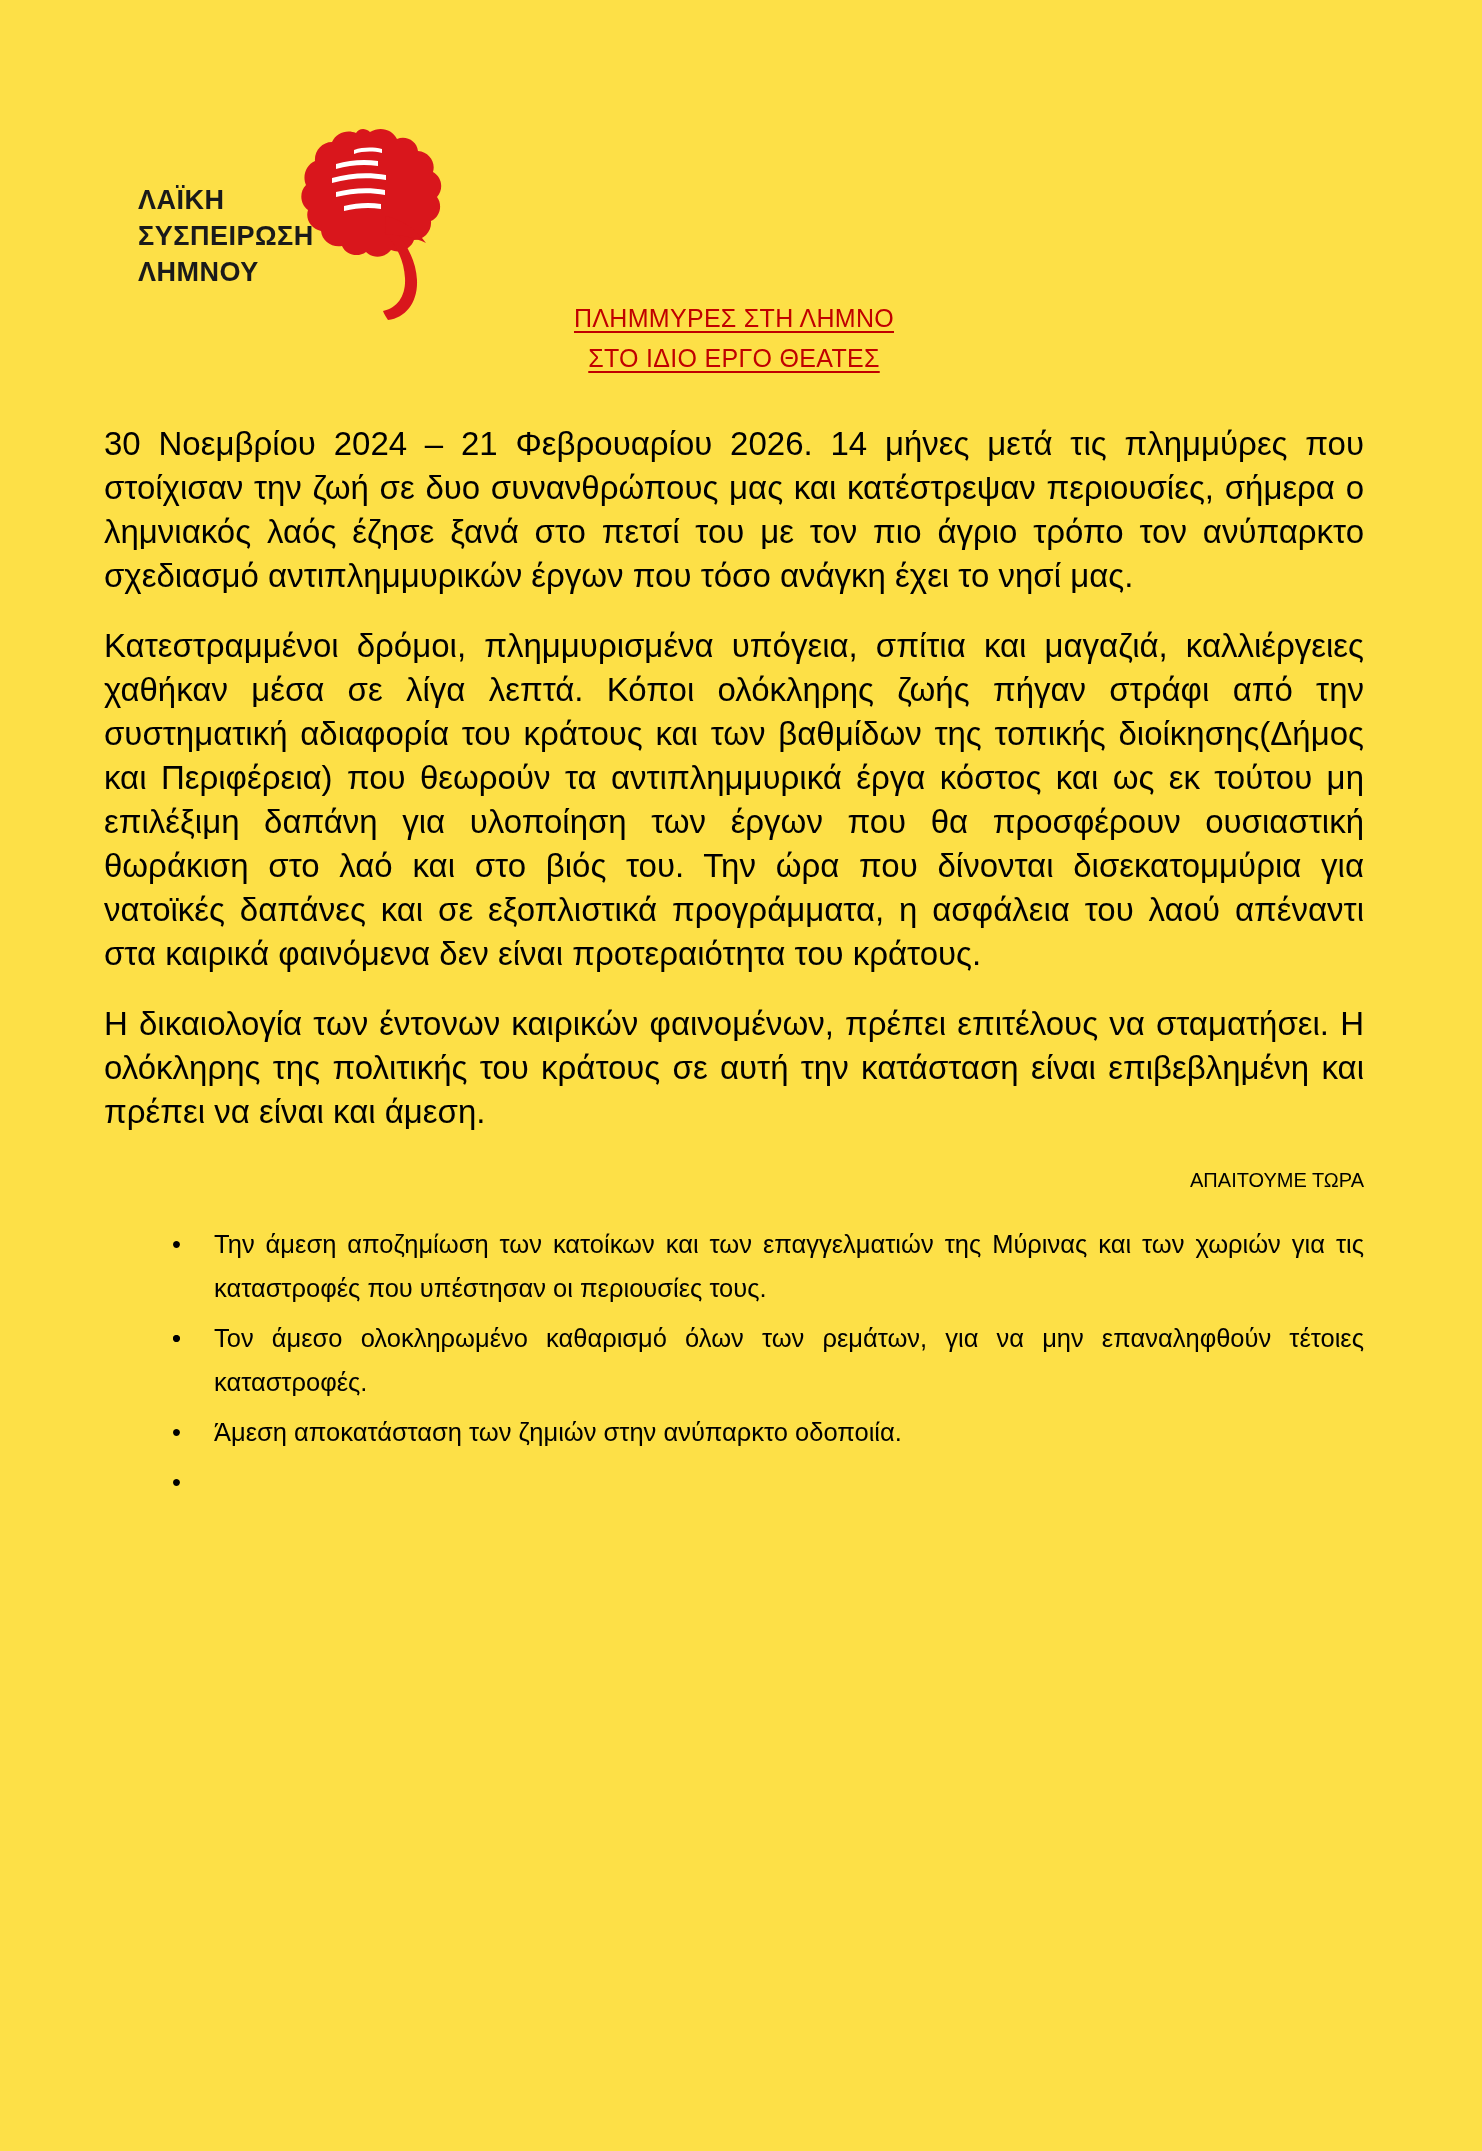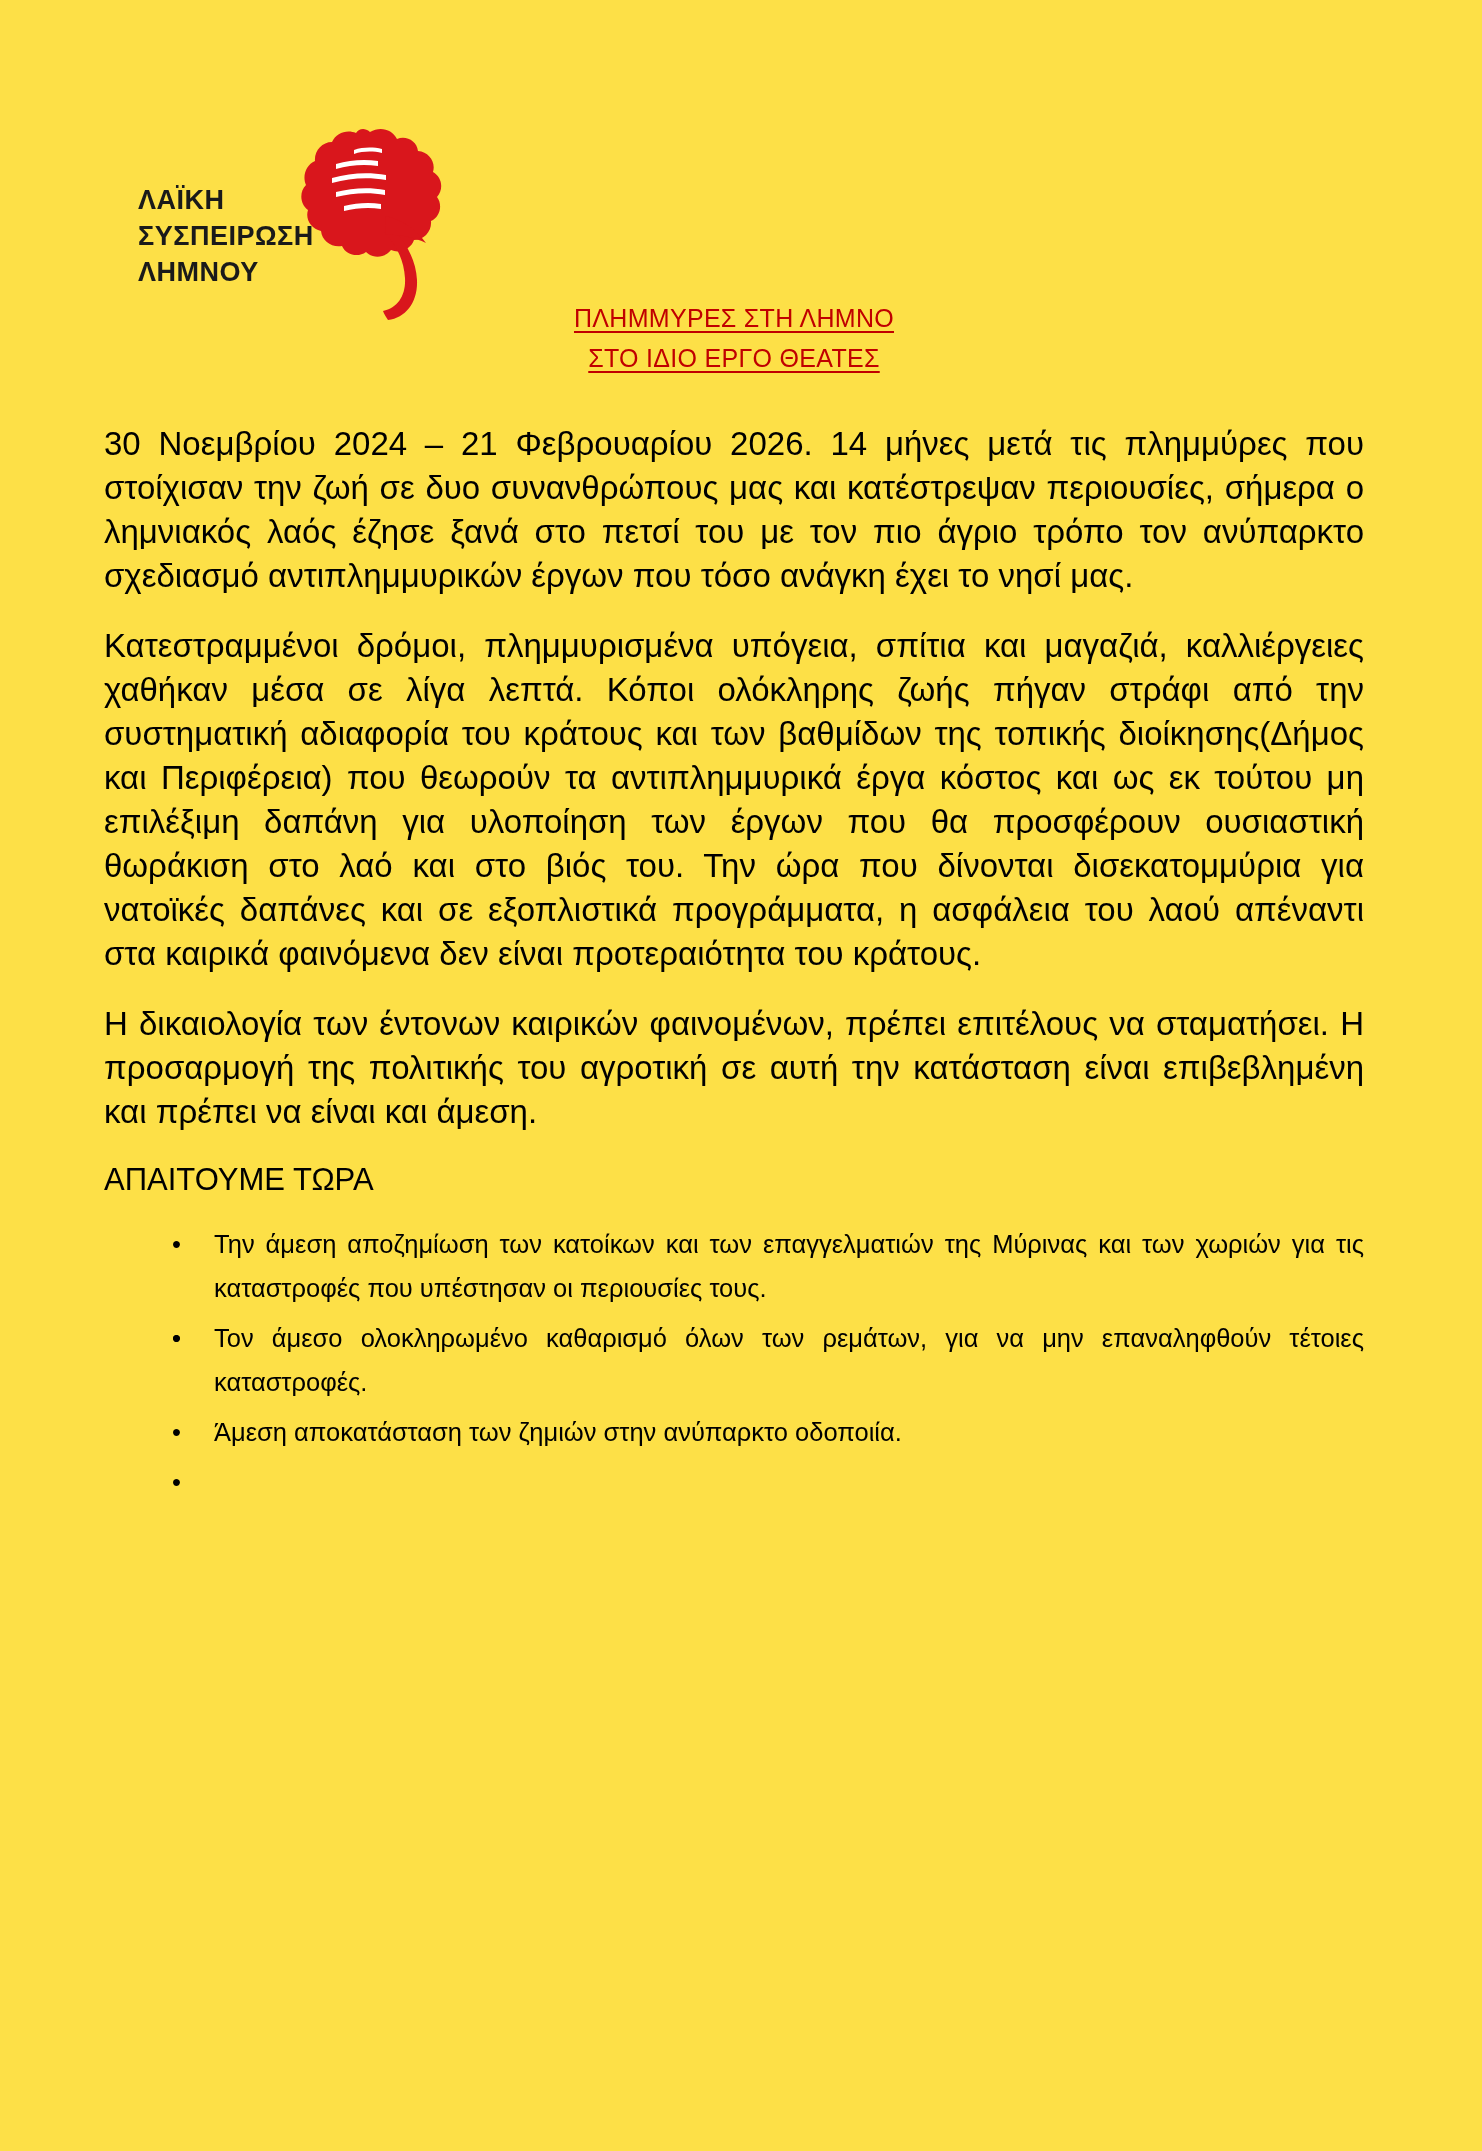--- a/index.html
+++ b/index.html
@@ -77,22 +77,22 @@
     margin: 0 0 26px 0;
     font-size: 33px;
     line-height: 44px;
     text-align: justify;
     text-justify: inter-word;
     color: #000000;
   }
 
   .center-head {
     margin: 22px 0 22px 0;
-    text-align: left;
-    font-size: 31px;
+    text-align: right;
+    font-size: 20px;
     line-height: 40px;
     color: #000000;
   }
 
   
   ul.demands {
     margin: 0;
     padding: 0 0 0 52px;
     list-style: none;
   }
@@ -143,21 +143,21 @@
     </div>
   </div>
 
   <div class="title-block">
     <div class="title-line">ΠΛΗΜΜΥΡΕΣ ΣΤΗ ΛΗΜΝΟ</div>
     <div class="title-line">ΣΤΟ ΙΔΙΟ ΕΡΓΟ ΘΕΑΤΕΣ</div>
   </div>
 
   <p class="body-par">30 Νοεμβρίου 2024 – 21 Φεβρουαρίου 2026. 14 μήνες μετά τις πλημμύρες  που στοίχισαν την ζωή σε δυο συνανθρώπους μας και κατέστρεψαν περιουσίες, σήμερα ο λημνιακός λαός έζησε ξανά στο πετσί του με τον πιο άγριο τρόπο τον ανύπαρκτο σχεδιασμό αντιπλημμυρικών έργων που τόσο ανάγκη έχει το νησί μας.</p>
   <p class="body-par">Κατεστραμμένοι δρόμοι, πλημμυρισμένα υπόγεια, σπίτια και μαγαζιά, καλλιέργειες χαθήκαν μέσα σε λίγα λεπτά. Κόποι ολόκληρης ζωής πήγαν στράφι από την συστηματική αδιαφορία του κράτους και των βαθμίδων της τοπικής διοίκησης(Δήμος και Περιφέρεια) που θεωρούν τα αντιπλημμυρικά έργα κόστος και ως εκ τούτου μη επιλέξιμη δαπάνη για υλοποίηση των έργων που θα προσφέρουν ουσιαστική θωράκιση στο λαό και στο βιός του. Την ώρα που δίνονται δισεκατομμύρια για νατοϊκές δαπάνες και σε εξοπλιστικά προγράμματα, η ασφάλεια του λαού απέναντι στα καιρικά φαινόμενα δεν είναι προτεραιότητα του κράτους.</p>
-  <p class="body-par">Η δικαιολογία των έντονων καιρικών φαινομένων, πρέπει επιτέλους να σταματήσει. Η προσαρμογή της πολιτικής του αγροτική σε αυτή την κατάσταση είναι επιβεβλημένη και πρέπει να είναι και άμεση.</p>
+  <p class="body-par">Η δικαιολογία των έντονων καιρικών φαινομένων, πρέπει επιτέλους να σταματήσει. Η ολόκληρης της πολιτικής του κράτους σε αυτή την κατάσταση είναι επιβεβλημένη και πρέπει να είναι και άμεση.</p>
 
   <div class="center-head">ΑΠΑΙΤΟΥΜΕ ΤΩΡΑ</div>
 
   <ul class="demands">
     <li>
       <span class="bullet">•</span>
       <span>Την άμεση αποζημίωση των κατοίκων και των επαγγελματιών της Μύρινας και των χωριών για τις καταστροφές που υπέστησαν οι περιουσίες τους.</span>
     </li>
     <li>
       <span class="bullet">•</span>

